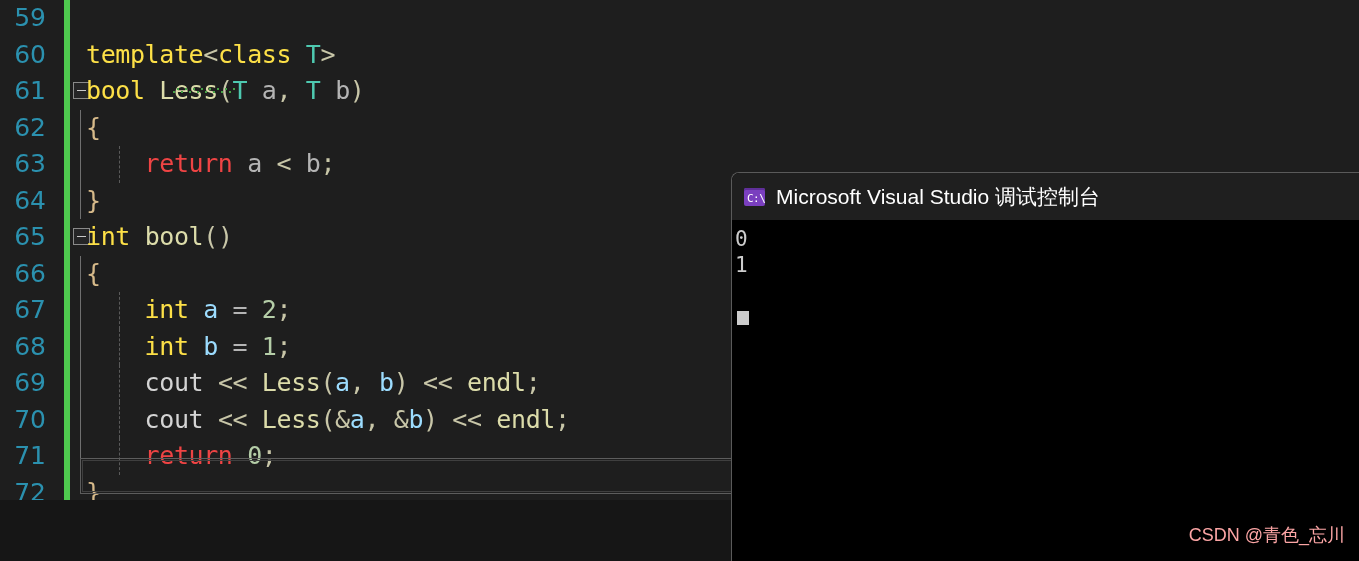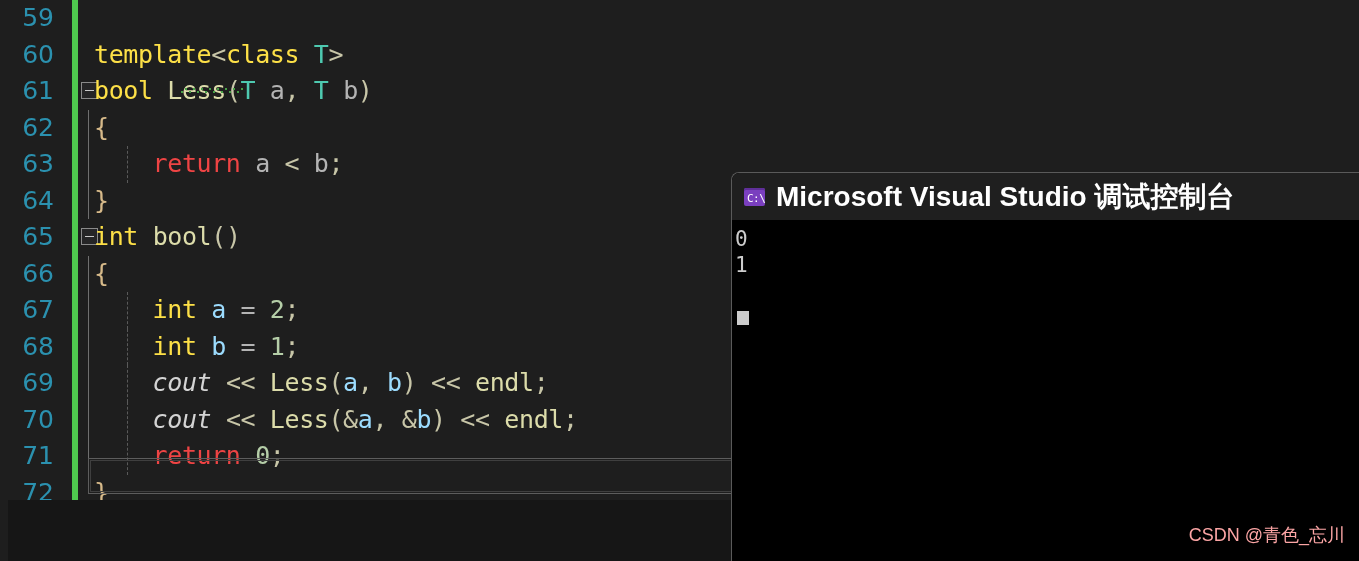--- a/index.html
+++ b/index.html
@@ -16,21 +16,20 @@
     font-family: "DejaVu Sans Mono", "Liberation Mono", monospace;
   }
 
   
   .editor {
     position: absolute;
     left: 0; top: 0;
     width: 1261px;
     height: 561px;
     background: #1e1e1e;
-    margin-left: 8px;
   }
   .code-area {
     position: absolute;
     left: 0; top: 0;
     width: 1359px;
     height: 500px;
     background: #1e1e1e;
   }
   .line {
     position: relative;
@@ -100,21 +99,21 @@
     width: 0;
     height: 36.5px;
     border-left: 1px dashed #5a5a5a;
   }
 
   
   .kw       { color: #fde047; }           
   .typ      { color: #4ec9b0; }           
   .fn       { color: #dcdcaa; }           
   .var      { color: #9cdcfe; }           
-  .plain    { color: #d4d4d4; font-style: italic; }           
+  .plain    { color: #d4d4d4; }           
   .punct    { color: #c8c6a8; }           
   .brace    { color: #d7ba8a; }           
   .num      { color: #b5cea8; }           
   .ctl      { color: #ef4444; }           
   .op       { color: #b4b4b4; }           
 
   
   .squiggle {
     position: absolute;
     left: 172px;
@@ -197,24 +196,23 @@
     display: block;
     color: #ffffff;
     font-size: 11px;
     line-height: 11px;
     font-family: "DejaVu Sans Mono", "Liberation Mono", monospace;
     padding: 0 0 2px 3px;
     letter-spacing: -0.5px;
   }
   .console-title {
     color: #ffffff;
-    font-size: 28px;
+    font-size: 21px;
     font-family: "Liberation Sans", "DejaVu Sans", sans-serif;
     white-space: pre;
-    font-weight: bold;
   }
   .console-body {
     position: relative;
     padding: 6px 0 0 3px;
     color: #cccccc;
     font-family: "DejaVu Sans Mono", "Liberation Mono", monospace;
     font-size: 21px;
     line-height: 26px;
     white-space: pre;
     letter-spacing: -0.6px;

